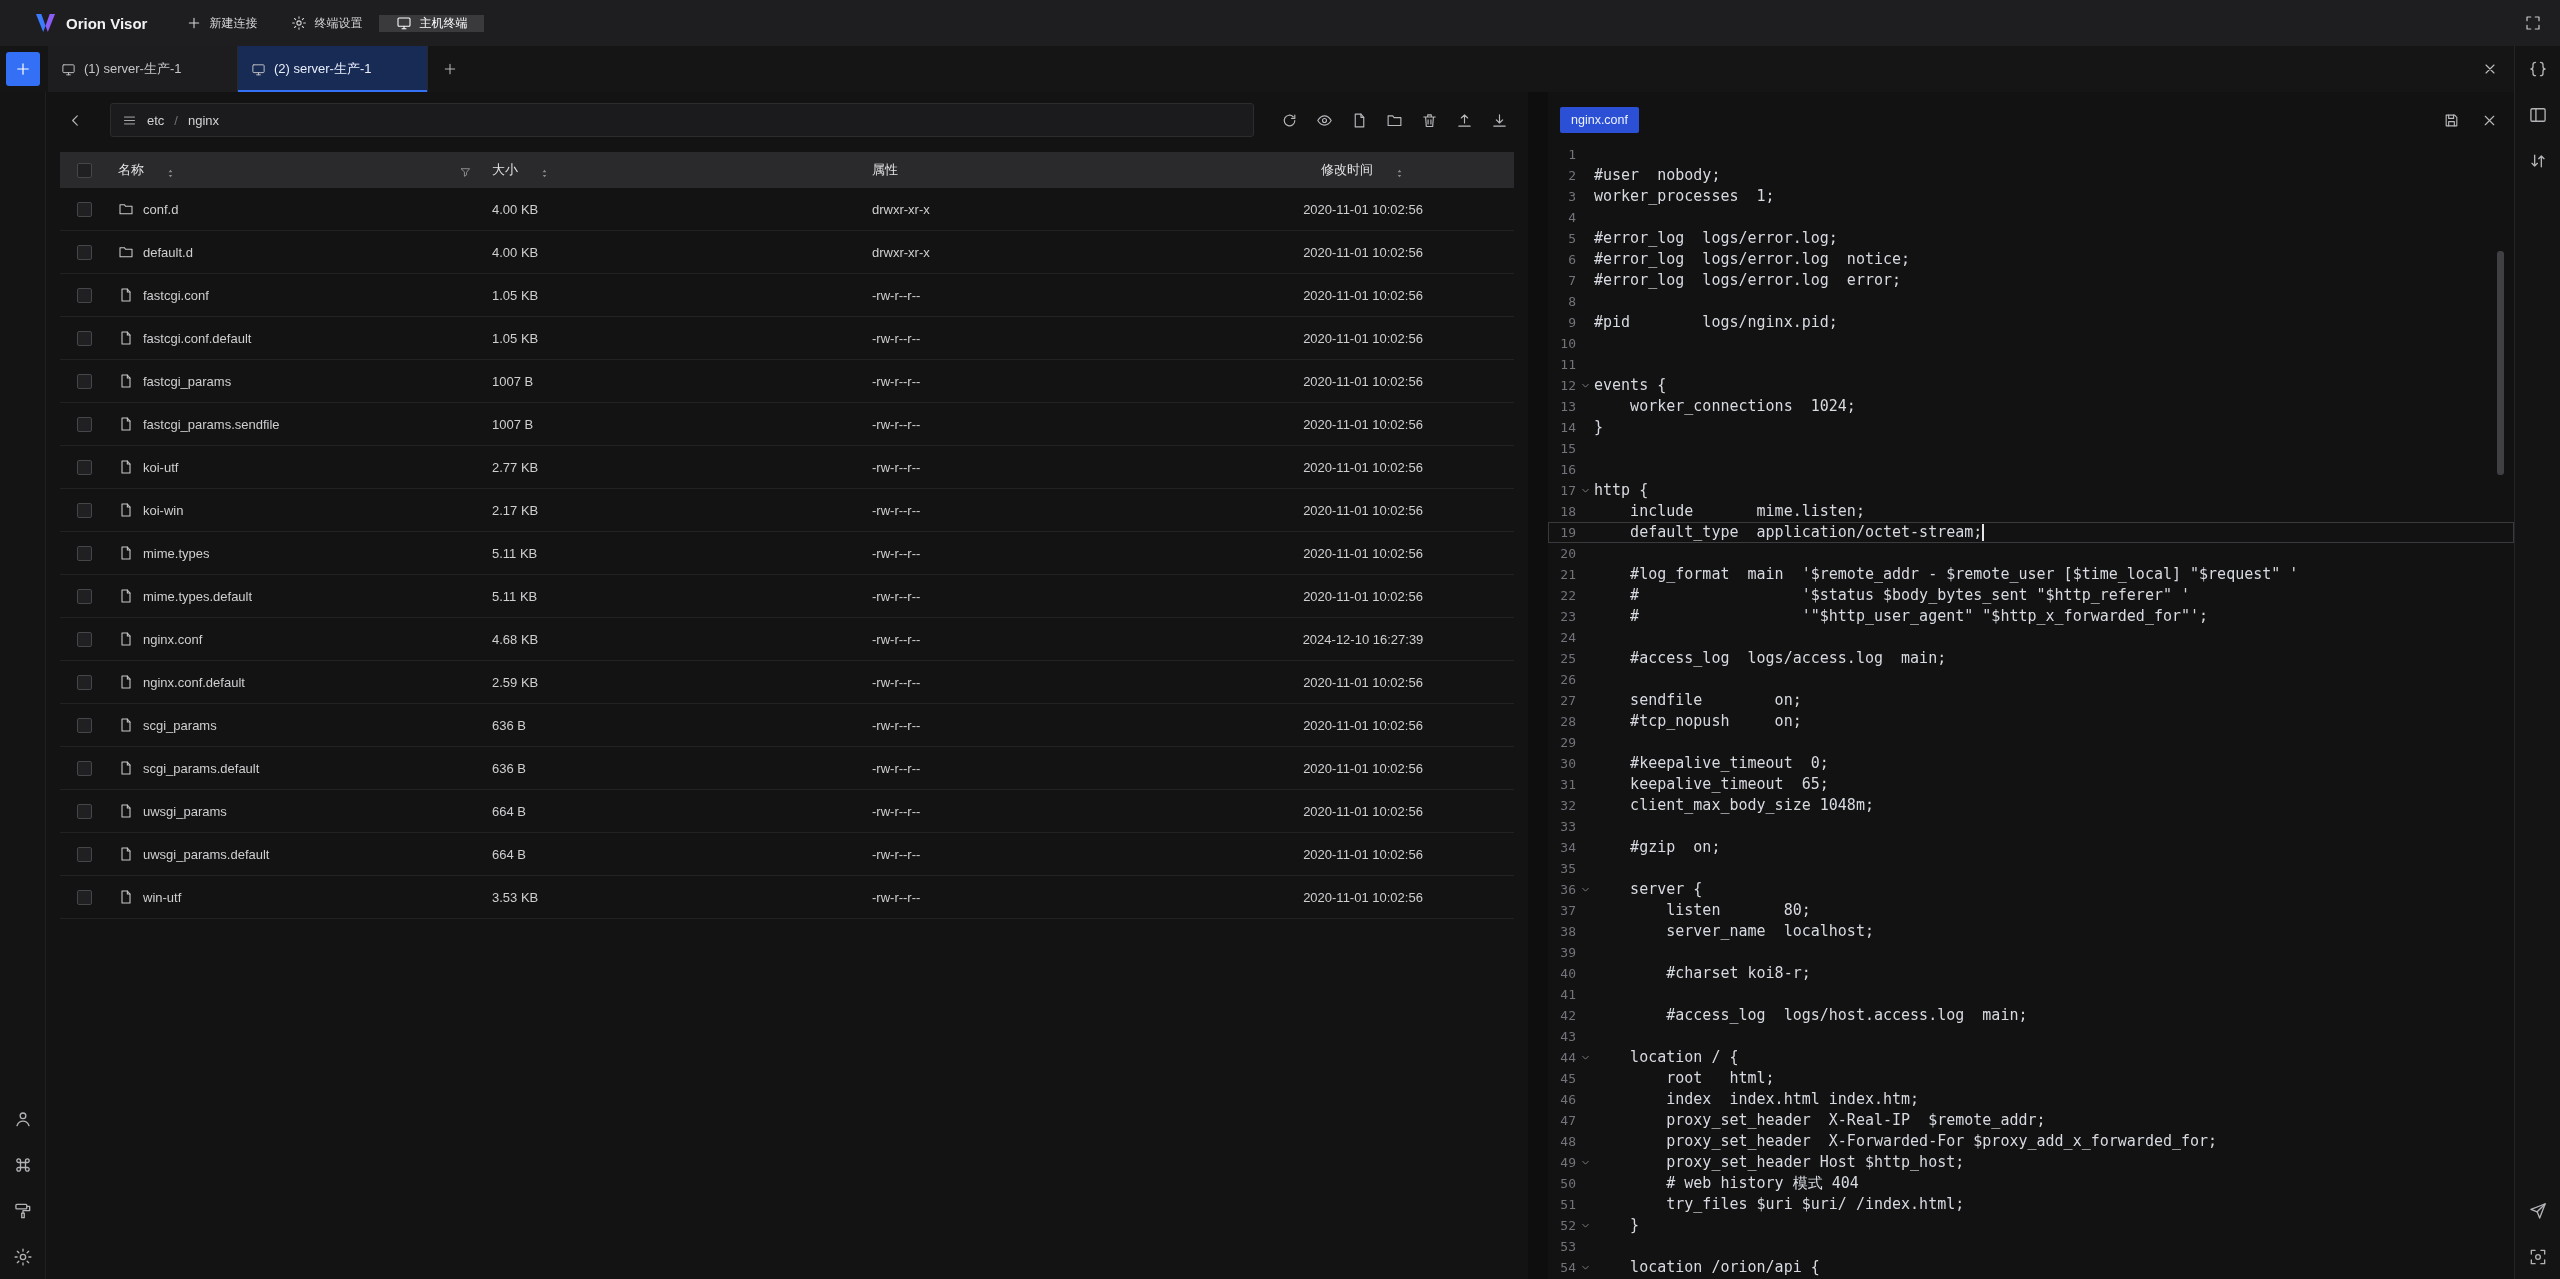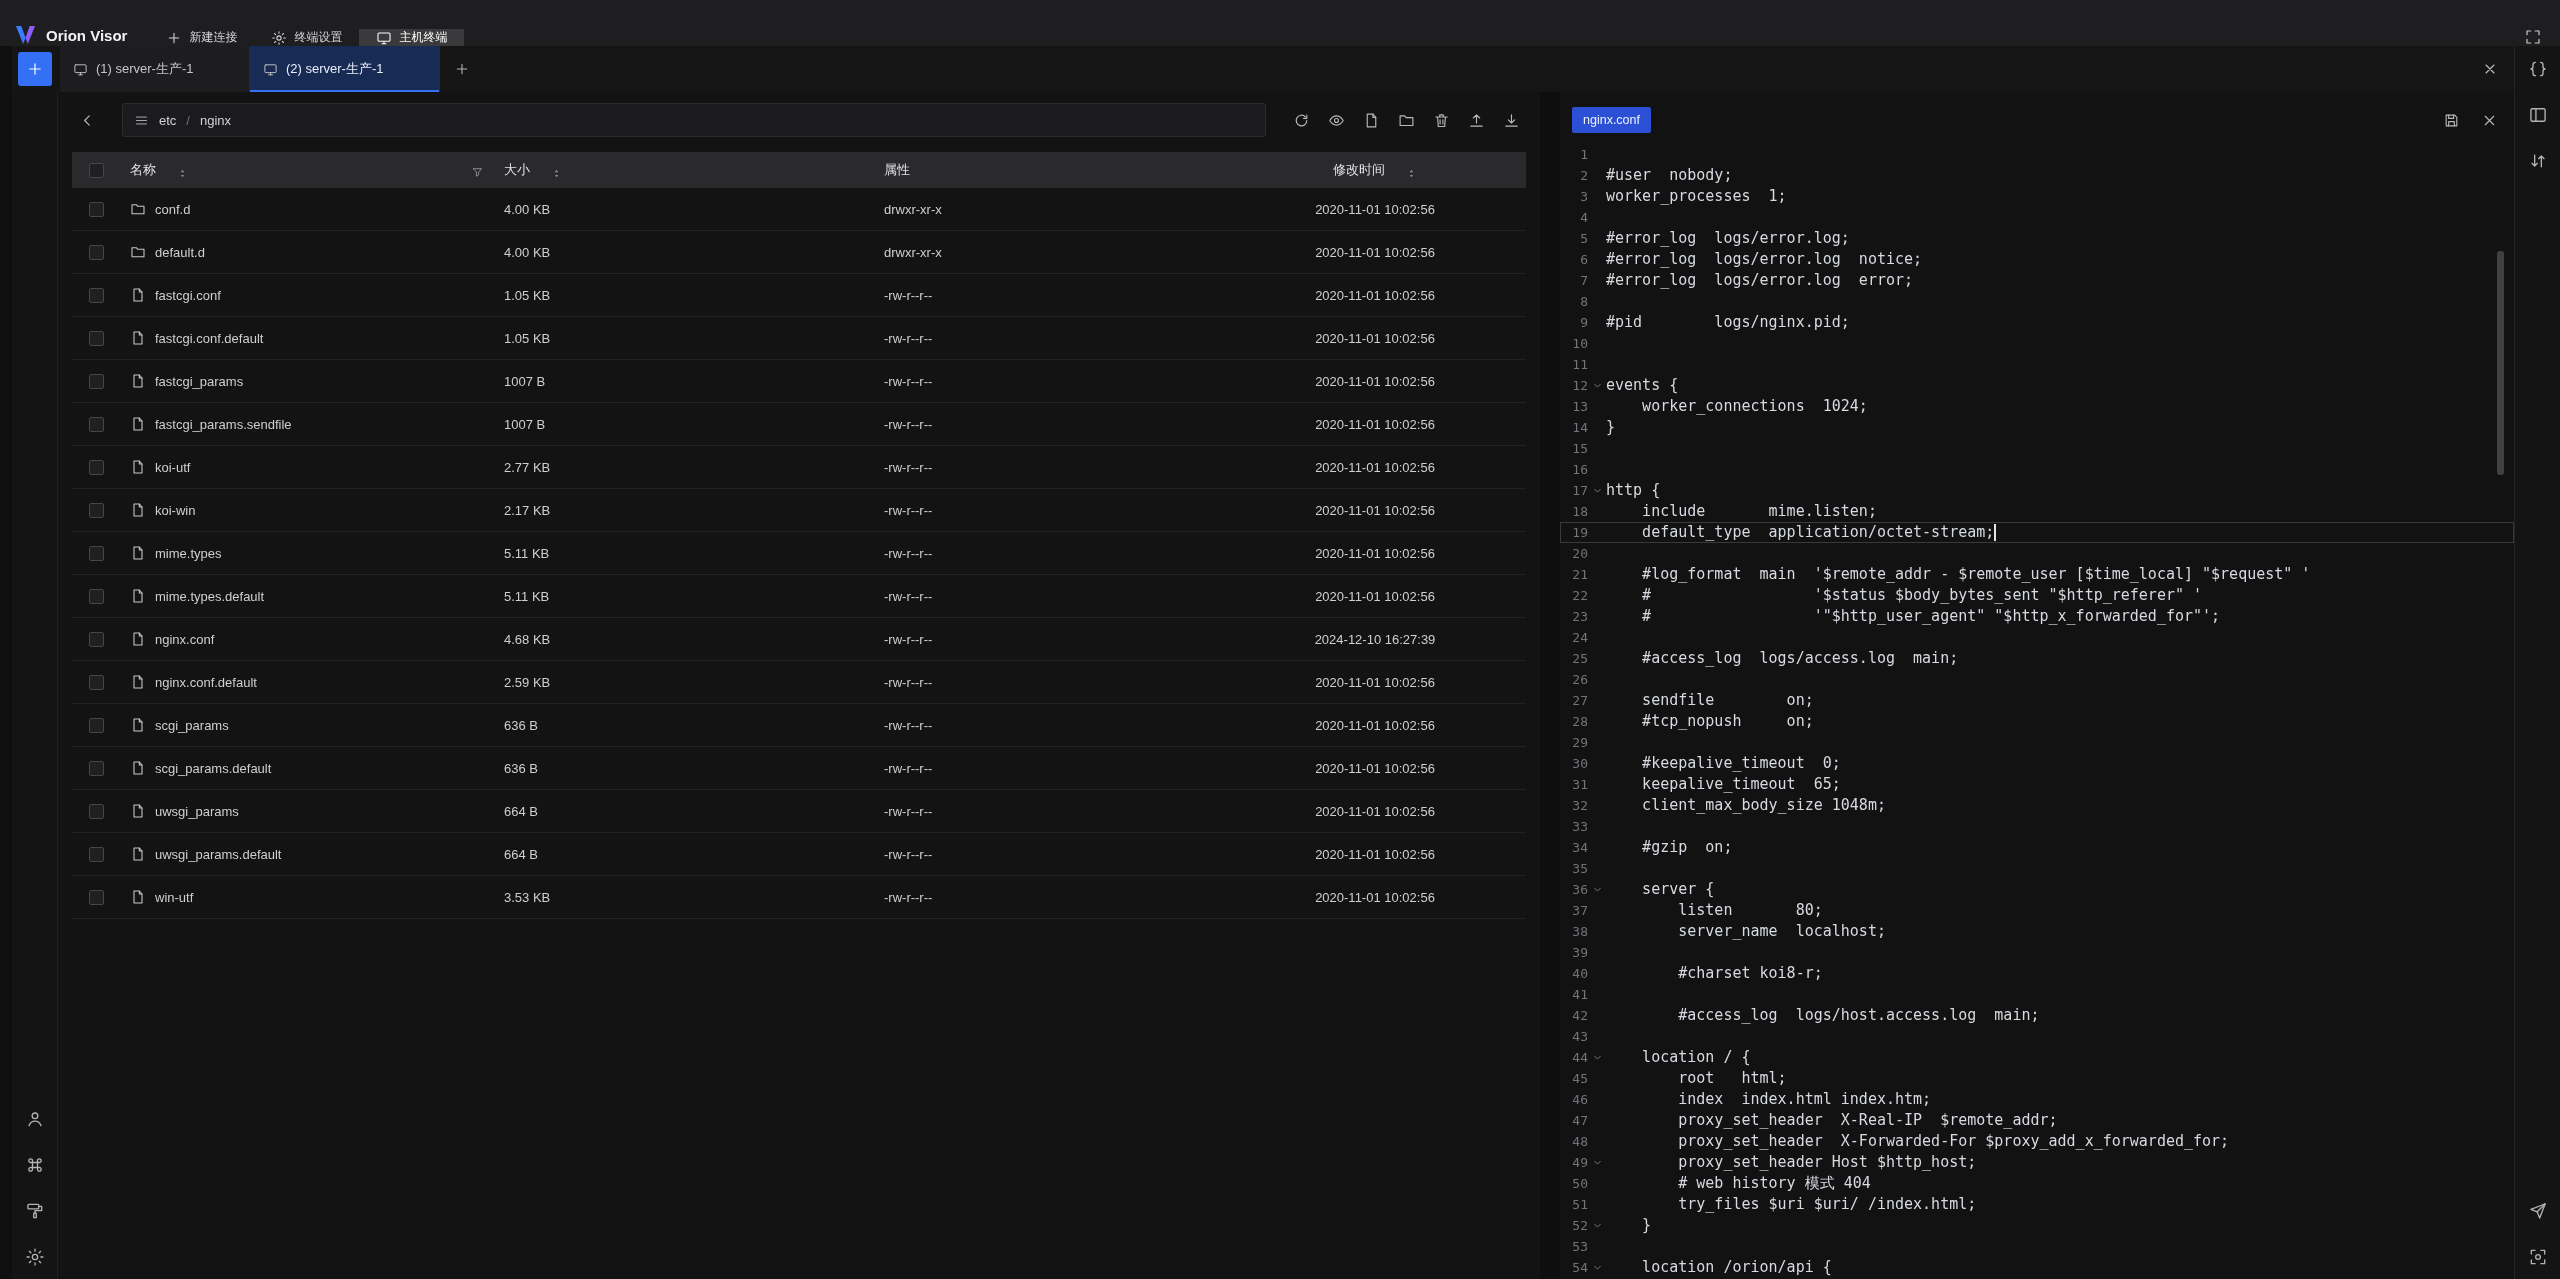--- a/index.html
+++ b/index.html
@@ -5,30 +5,30 @@
   * { margin:0; padding:0; box-sizing:border-box; }
   html,body { width:2560px; height:1279px; overflow:hidden; background:#0f0f10;
     font-family:"Liberation Sans","DejaVu Sans",sans-serif; color:#dcdcde; }
   button { background:none; border:none; color:inherit; font:inherit; cursor:pointer; }
   .icon { display:inline-flex; align-items:center; justify-content:center; }
   .icon svg { width:18px; height:18px; }
 
   .app { width:2560px; height:1279px; display:flex; flex-direction:column; }
 
   
-  .topbar { flex:0 0 46px; background:#1e1e20; display:flex; align-items:flex-end; }
+  .topbar { flex:0 0 46px; background:#1e1e20; display:flex; align-items:center;padding-left:20px; }
   .brand { display:flex; align-items:center; gap:9px; padding:0 22px 0 14px; font-size:15px; font-weight:bold; color:#f2f2f4; }
   .topnav { display:flex; align-items:stretch; }
   .topnav-item { display:flex; align-items:center; gap:7px; padding:0 17px; font-size:12px; color:#d6d6d8; cursor:pointer; }
   .topnav-item .icon svg { width:16px; height:16px; }
   .topnav-item.active { background:#3a3a3d; color:#ffffff; }
   .topbar-spacer { flex:1; }
   .topbar-btn { display:flex; align-items:center; padding:0 18px; color:#c9c9cc; }
 
-  .below { flex:1; display:flex; min-height:0;padding-left:12px; }
+  .below { flex:1; display:flex; min-height:0; }
   .main-col { flex:1; display:flex; flex-direction:column; min-width:0; }
 
   
   .tabbar { flex:0 0 46px; background:#151516; display:flex; align-items:center; }
   .newconn-btn { width:34px; height:34px; margin:0 8px 0 6px; background:var(--new_button_bg,#3370f5); border-radius:3px; color:#fff; display:flex; align-items:center; justify-content:center; }
   .newconn-btn .icon svg { width:18px; height:18px; }
   .tabs { display:flex; height:46px; }
   .term-tab { width:190px; height:46px; display:flex; align-items:center; gap:8px; padding:0 13px; font-size:13px; color:#c6c6c9; background:#1d1d1f; border-right:1px solid #29292b; cursor:pointer; overflow:hidden; white-space:nowrap; }
   .term-tab .icon { color:#bdbdc0; }
   .term-tab .icon svg { width:15px; height:15px; }

